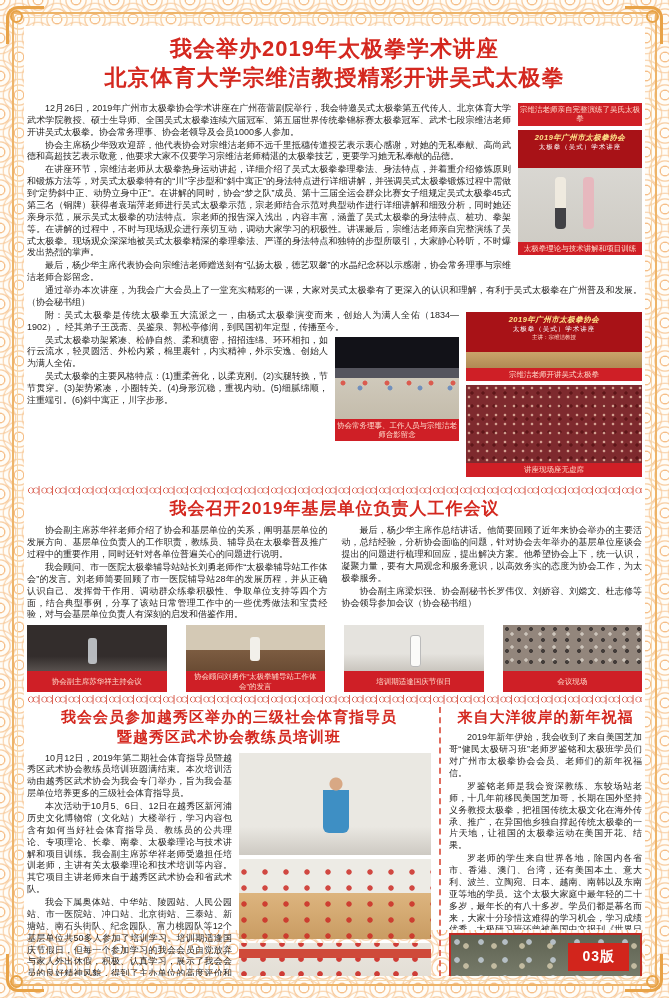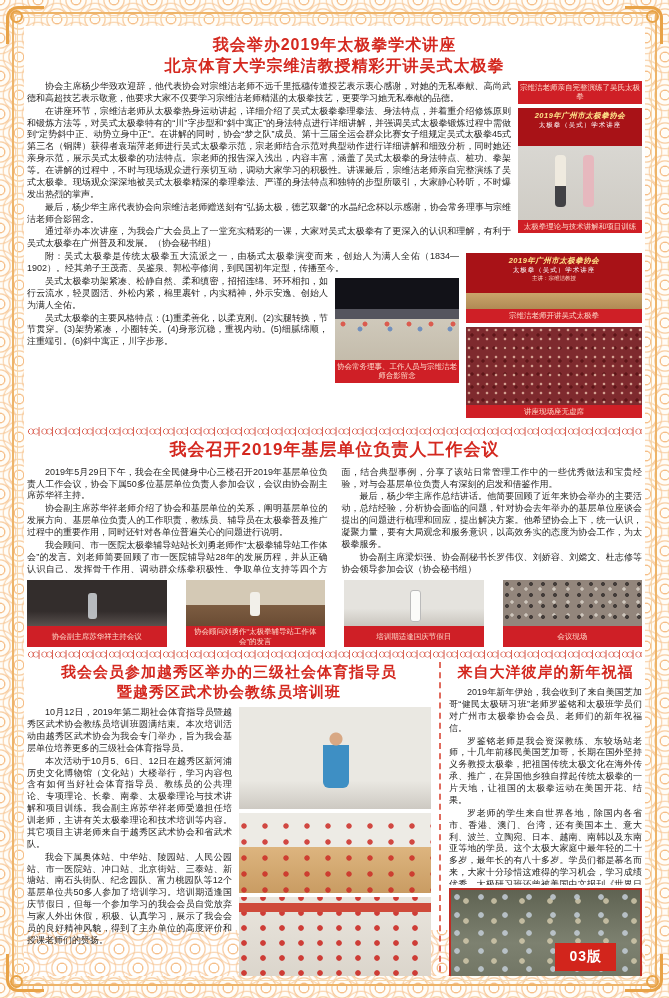--- a/index.html
+++ b/index.html
@@ -38,21 +38,21 @@
   .corner.br::after { bottom: 1px; right: 1px; }
 
   .content {
     position: absolute; left: 24px; right: 24px; top: 26px; bottom: 22px;
     background: #fff; padding: 8px 3px 0; overflow: hidden;
   }
   .bottom-pattern { position: absolute; left: 0; right: 0; bottom: 0; height: 46px; z-index: 0; }
 
   
   .title { font-weight: bold; color: #d4281f; text-align: center; letter-spacing: 1px; line-height: 1.34; }
-  .title-a1 { font-size: 16px; margin-bottom: 4px; }
+  .title-a1 { font-size: 22px; margin-bottom: 10px; }
   .title-a2 { font-size: 17px; margin: 2px 0 5px; }
   .title-a3 { font-size: 15px; margin-bottom: 5px; }
   .title-a4 { font-size: 15px; margin-bottom: 5px; }
 
   
   .para { font-size: 9px; line-height: 1.32; text-align: justify; text-indent: 2em; color: #262524; margin-bottom: 1px; }
 
   
   .photo-card { margin-bottom: 4px; break-inside: avoid; }
   .photo { width: 100%; position: relative; overflow: hidden; }
@@ -139,21 +139,21 @@
 
   
   .ornament-row { height: 9px; margin: 3px 0;
      background-image:
        radial-gradient(circle at 4px 4.5px, rgba(0,0,0,0) 2.1px, #d2402f 2.5px, rgba(0,0,0,0) 3.3px),
        radial-gradient(circle at 9px 4.5px, rgba(0,0,0,0) 2.1px, #d2402f 2.5px, rgba(0,0,0,0) 3.3px),
        linear-gradient(90deg, rgba(0,0,0,0) 12px, rgba(210,64,47,.85) 12px, rgba(210,64,47,.85) 12.8px, rgba(0,0,0,0) 12.8px);
      background-size: 13.5px 9px; }
 
   .page-badge {
-    position: absolute; right: 29px; bottom: 5px; z-index: 3;
+    position: absolute; right: 16px; bottom: 5px; z-index: 3;
     background: #d2251c; color: #ffffff; font-weight: bold; font-size: 14px;
     padding: 5px 14px; letter-spacing: 1px;
   }
   section { position: relative; z-index: 1; }
 </style>
 </head>
 <body>
 
 <div class="pattern-bg scales"></div>
 
@@ -181,20 +181,21 @@
           <div class="photo ph-award">
             <div class="banner">
               <div class="b1">2019年广州市太极拳协会</div>
               <div class="b2">太极拳（吴式）学术讲座</div>
             </div>
           </div>
           <figcaption class="caption">太极拳理论与技术讲解和项目训练</figcaption>
         </figure>
       </div>
 
+      <p class="para">12月26日，2019年广州市太极拳协会学术讲座在广州蓓蕾剧院举行，我会特邀吴式太极拳第五代传人、北京体育大学武术学院教授、硕士生导师、全国吴式太极拳连续六届冠军、第五届世界传统拳锦标赛太极拳冠军、武术七段宗维洁老师开讲吴式太极拳。协会常务理事、协会老领导及会员1000多人参加。</p>
       <p class="para">协会主席杨少华致欢迎辞，他代表协会对宗维洁老师不远千里抵穗传道授艺表示衷心感谢，对她的无私奉献、高尚武德和高超技艺表示敬意，他要求大家不仅要学习宗维洁老师精湛的太极拳技艺，更要学习她无私奉献的品德。</p>
       <p class="para">在讲座环节，宗维洁老师从太极拳热身运动讲起，详细介绍了吴式太极拳拳理拳法、身法特点，并着重介绍修炼原则和锻炼方法等，对吴式太极拳特有的“川”字步型和“斜中寓正”的身法特点进行详细讲解，并强调吴式太极拳锻炼过程中需做到“定势斜中正、动势立身中正”。在讲解的同时，协会“梦之队”成员、第十三届全运会群众比赛女子组规定吴式太极拳45式第三名（铜牌）获得者袁瑞萍老师进行吴式太极拳示范，宗老师结合示范对典型动作进行详细讲解和细致分析，同时她还亲身示范，展示吴式太极拳的功法特点。宗老师的报告深入浅出，内容丰富，涵盖了吴式太极拳的身法特点、桩功、拳架等。在讲解的过程中，不时与现场观众进行亲切互动，调动大家学习的积极性。讲课最后，宗维洁老师亲自完整演练了吴式太极拳。现场观众深深地被吴式太极拳精深的拳理拳法、严谨的身法特点和独特的步型所吸引，大家静心聆听，不时爆发出热烈的掌声。</p>
       <p class="para">最后，杨少华主席代表协会向宗维洁老师赠送刻有“弘扬太极，德艺双馨”的水晶纪念杯以示感谢，协会常务理事与宗维洁老师合影留念。</p>
       <p class="para">通过举办本次讲座，为我会广大会员上了一堂充实精彩的一课，大家对吴式太极拳有了更深入的认识和理解，有利于吴式太极拳在广州普及和发展。（协会秘书组）</p>
 
       <div class="a1-mid">
         <figure class="photo-card">
           <div class="photo ph-opening">
             <div class="banner">
               <div class="b1">2019年广州市太极拳协会</div>
@@ -222,21 +223,20 @@
       <p class="para">吴式太极拳功架紧凑、松静自然、柔和缜密，招招连绵、环环相扣，如行云流水，轻灵圆活、外松内紧，棉里裹针，内实精神，外示安逸、创始人为满人全佑。</p>
       <p class="para">吴式太极拳的主要风格特点：(1)重柔善化，以柔克刚。(2)实腿转换，节节贯穿。(3)架势紧凑，小圈转关。(4)身形沉稳，重视内动。(5)细腻绵顺，注重端引。(6)斜中寓正，川字步形。</p>
     </div>
   </section>
 
   <div class="ornament-row"></div>
 
   <section>
     <header class="title title-a2">我会召开2019年基层单位负责人工作会议</header>
     <div class="a2-cols">
-      <p class="para">2019年5月29日下午，我会在全民健身中心三楼召开2019年基层单位负责人工作会议，协会下属50多位基层单位负责人参加会议，会议由协会副主席苏华祥主持。</p>
       <p class="para">协会副主席苏华祥老师介绍了协会和基层单位的关系，阐明基层单位的发展方向、基层单位负责人的工作职责，教练员、辅导员在太极拳普及推广过程中的重要作用，同时还针对各单位普遍关心的问题进行说明。</p>
       <p class="para">我会顾问、市一医院太极拳辅导站站长刘勇老师作“太极拳辅导站工作体会”的发言。刘老师简要回顾了市一医院辅导站28年的发展历程，并从正确认识自己、发挥骨干作用、调动群众练拳积极性、争取单位支持等四个方面，结合典型事例，分享了该站日常管理工作中的一些优秀做法和宝贵经验，对与会基层单位负责人有深刻的启发和借鉴作用。</p>
       <p class="para">最后，杨少华主席作总结讲话。他简要回顾了近年来协会举办的主要活动，总结经验，分析协会面临的问题，针对协会去年举办的基层单位座谈会提出的问题进行梳理和回应，提出解决方案。他希望协会上下，统一认识，凝聚力量，要有大局观念和服务意识，以高效务实的态度为协会工作，为太极拳服务。</p>
       <p class="para">协会副主席梁炽强、协会副秘书长罗伟仪、刘娇容、刘嫦文、杜志修等协会领导参加会议（协会秘书组）</p>
     </div>
     <div class="a2-photos">
       <figure class="photo-card">
         <div class="photo ph-m1"></div>
         <figcaption class="caption">协会副主席苏华祥主持会议</figcaption>
       </figure>

